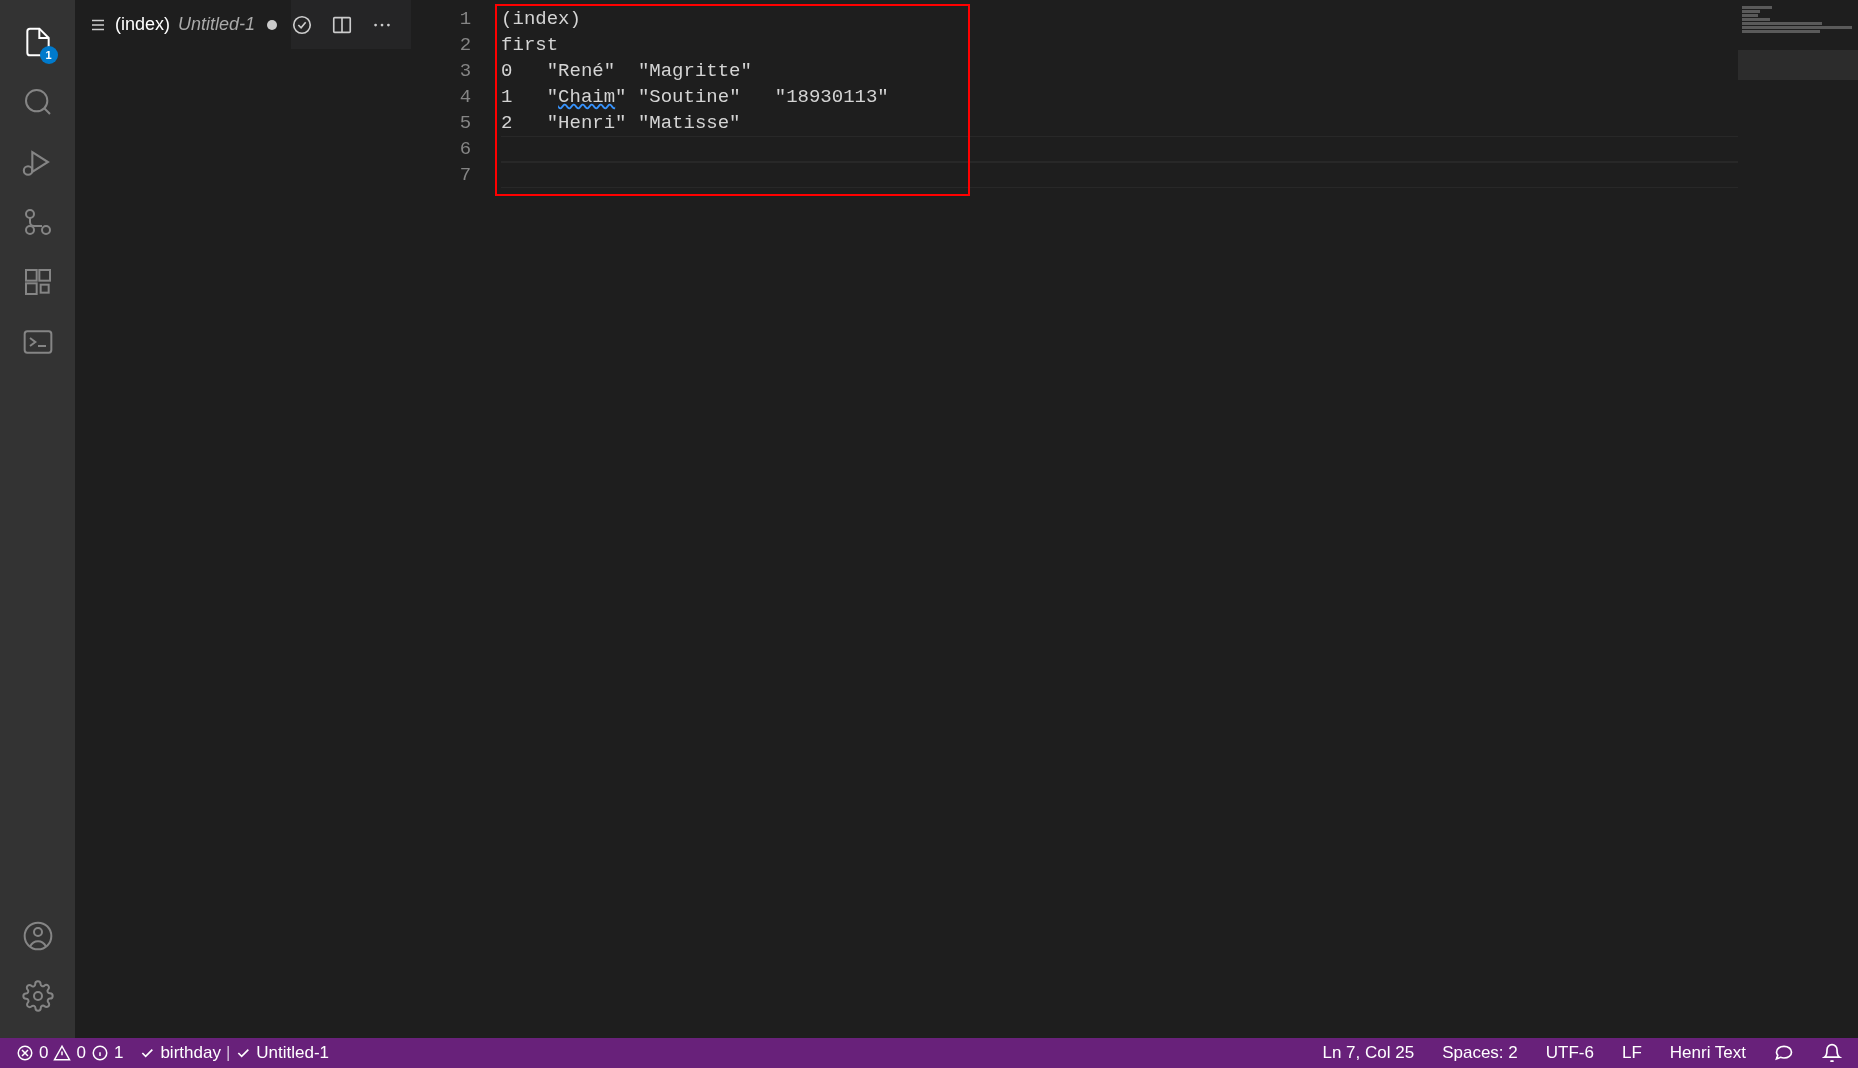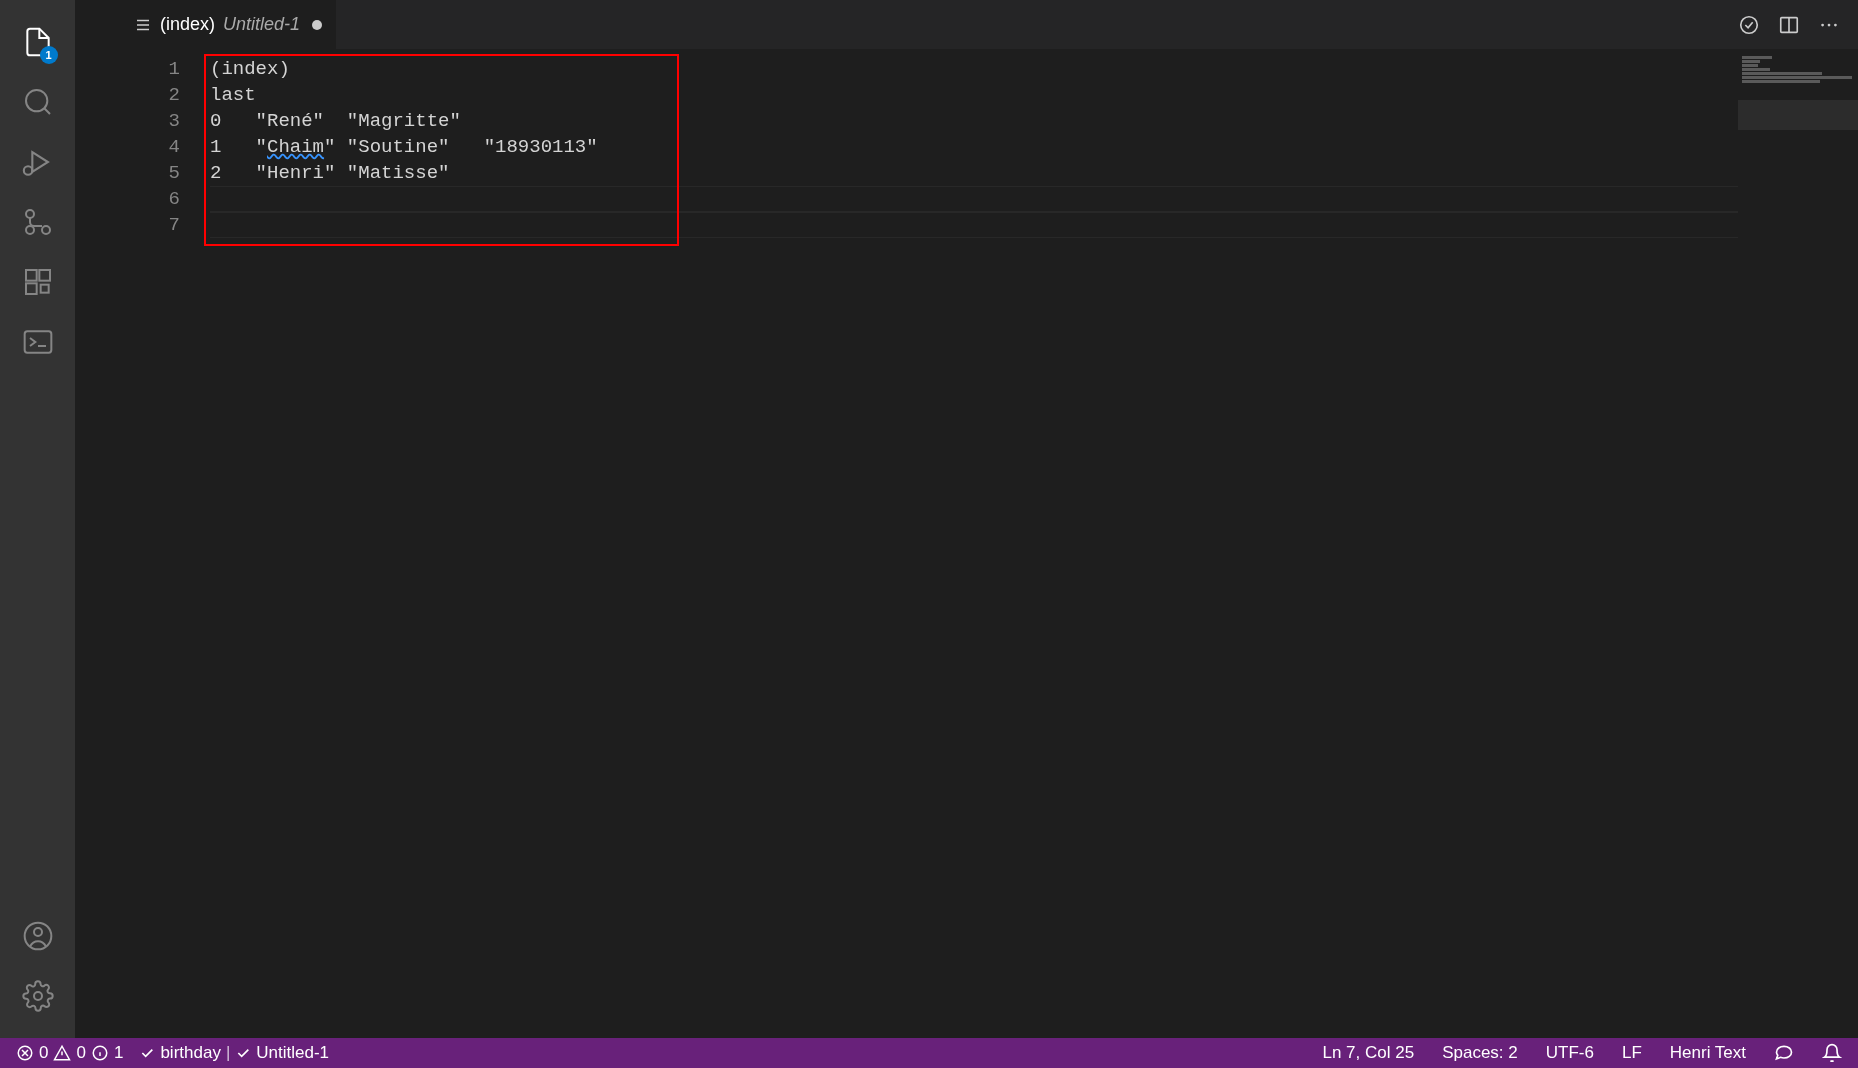--- a/index.html
+++ b/index.html
@@ -59,24 +59,22 @@
       font-size: 11px;
       font-weight: 600;
       display: flex;
       align-items: center;
       justify-content: center;
       padding: 0 4px;
     }
     .editor-area {
       flex: 1;
       display: flex;
-      flex-direction: column;
       background: #1e1e1e;
       position: relative;
-      padding-left: 45px;
     }
     .tab-bar {
       height: 50px;
       background: #252526;
       display: flex;
       align-items: center;
       border-bottom: 1px solid #1e1e1e;
     }
     .tab {
       height: 50px;
@@ -342,21 +340,21 @@
         <div class="gutter-line">4</div>
         <div class="gutter-line">5</div>
         <div class="gutter-line">6</div>
         <div class="gutter-line">7</div>
       </div>
       <div class="code-content">
         <div class="cursor-line-highlight-6"></div>
         <div class="current-line-highlight"></div>
         <div class="annotation-box"></div>
         <div class="code-line">(index)</div>
-        <div class="code-line">last</div>
+        <div class="code-line">first</div>
         <div class="code-line">0   "René"  "Magritte"</div>
         <div class="code-line"><span>1   "</span><span class="squiggle">Chaim</span><span>" "Soutine"   "18930113"</span></div>
         <div class="code-line">2   "Henri" "Matisse"</div>
       </div>
       <div class="minimap">
         <div class="minimap-line" style="width:30px"></div>
         <div class="minimap-line" style="width:18px"></div>
         <div class="minimap-line" style="width:16px"></div>
         <div class="minimap-line" style="width:28px"></div>
         <div class="minimap-line" style="width:80px"></div>

